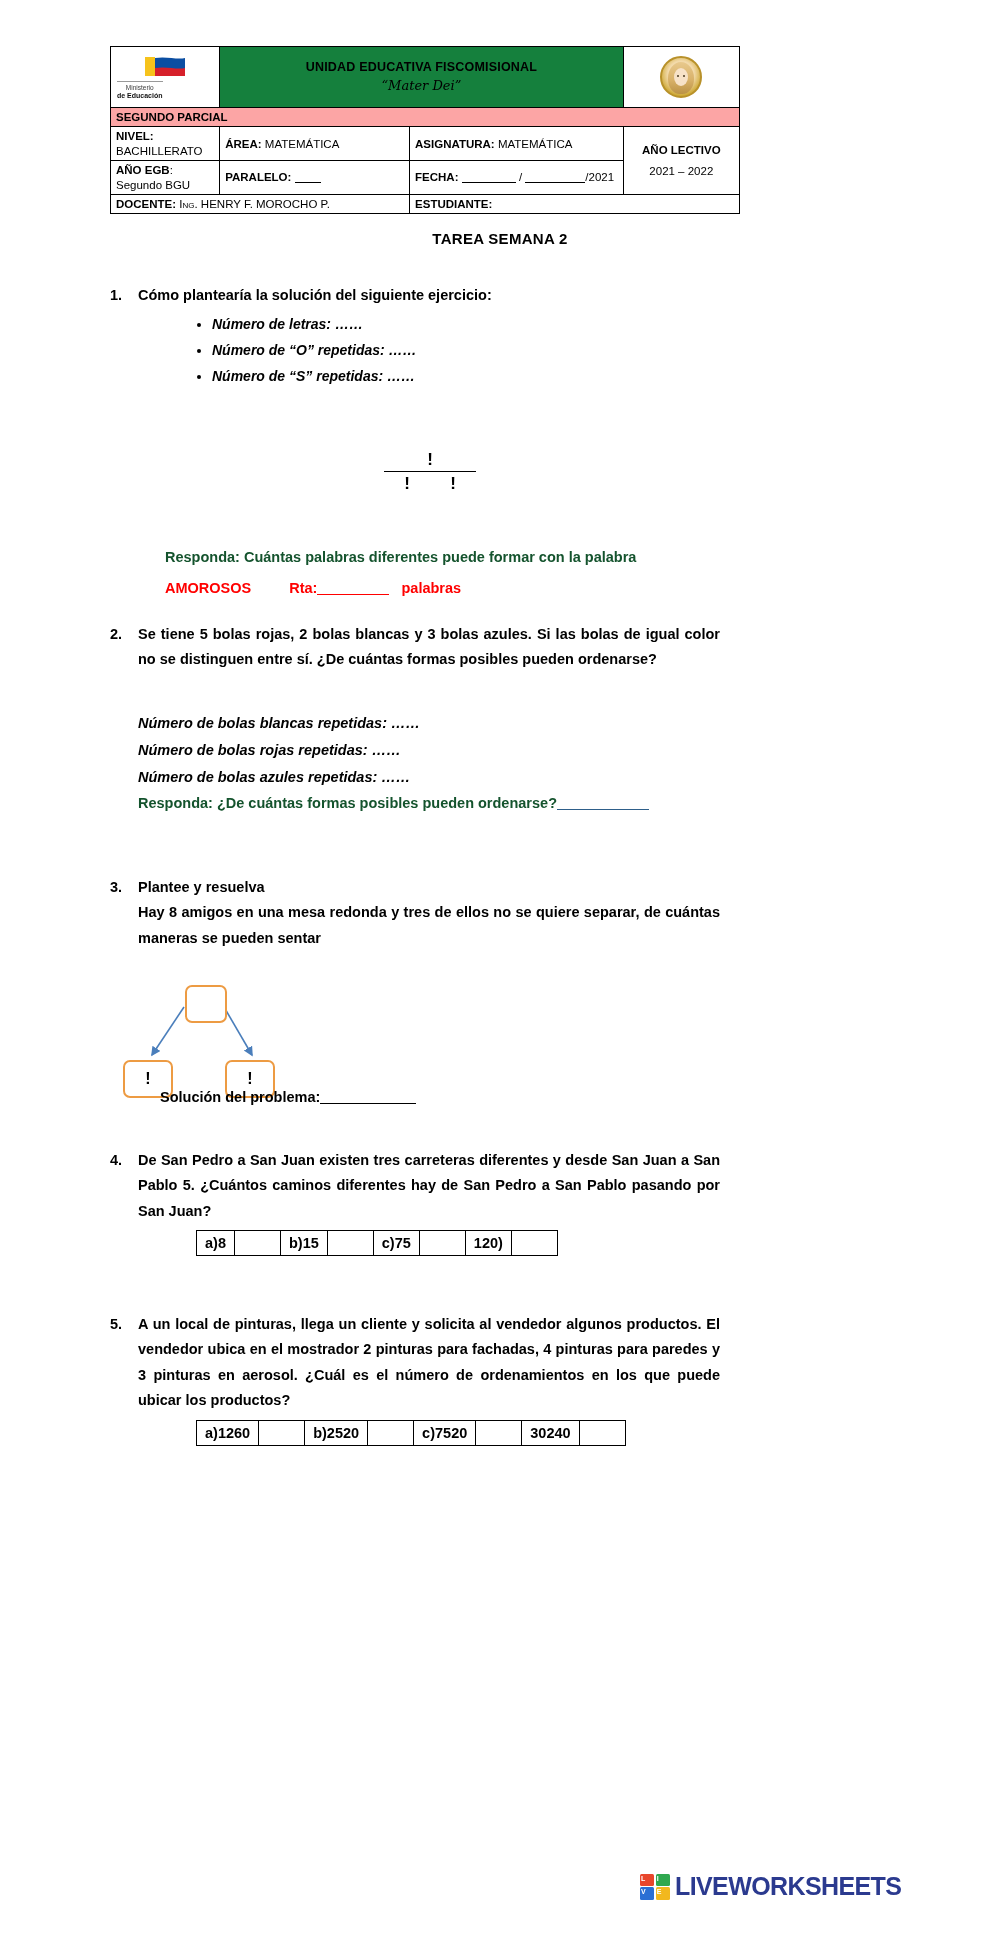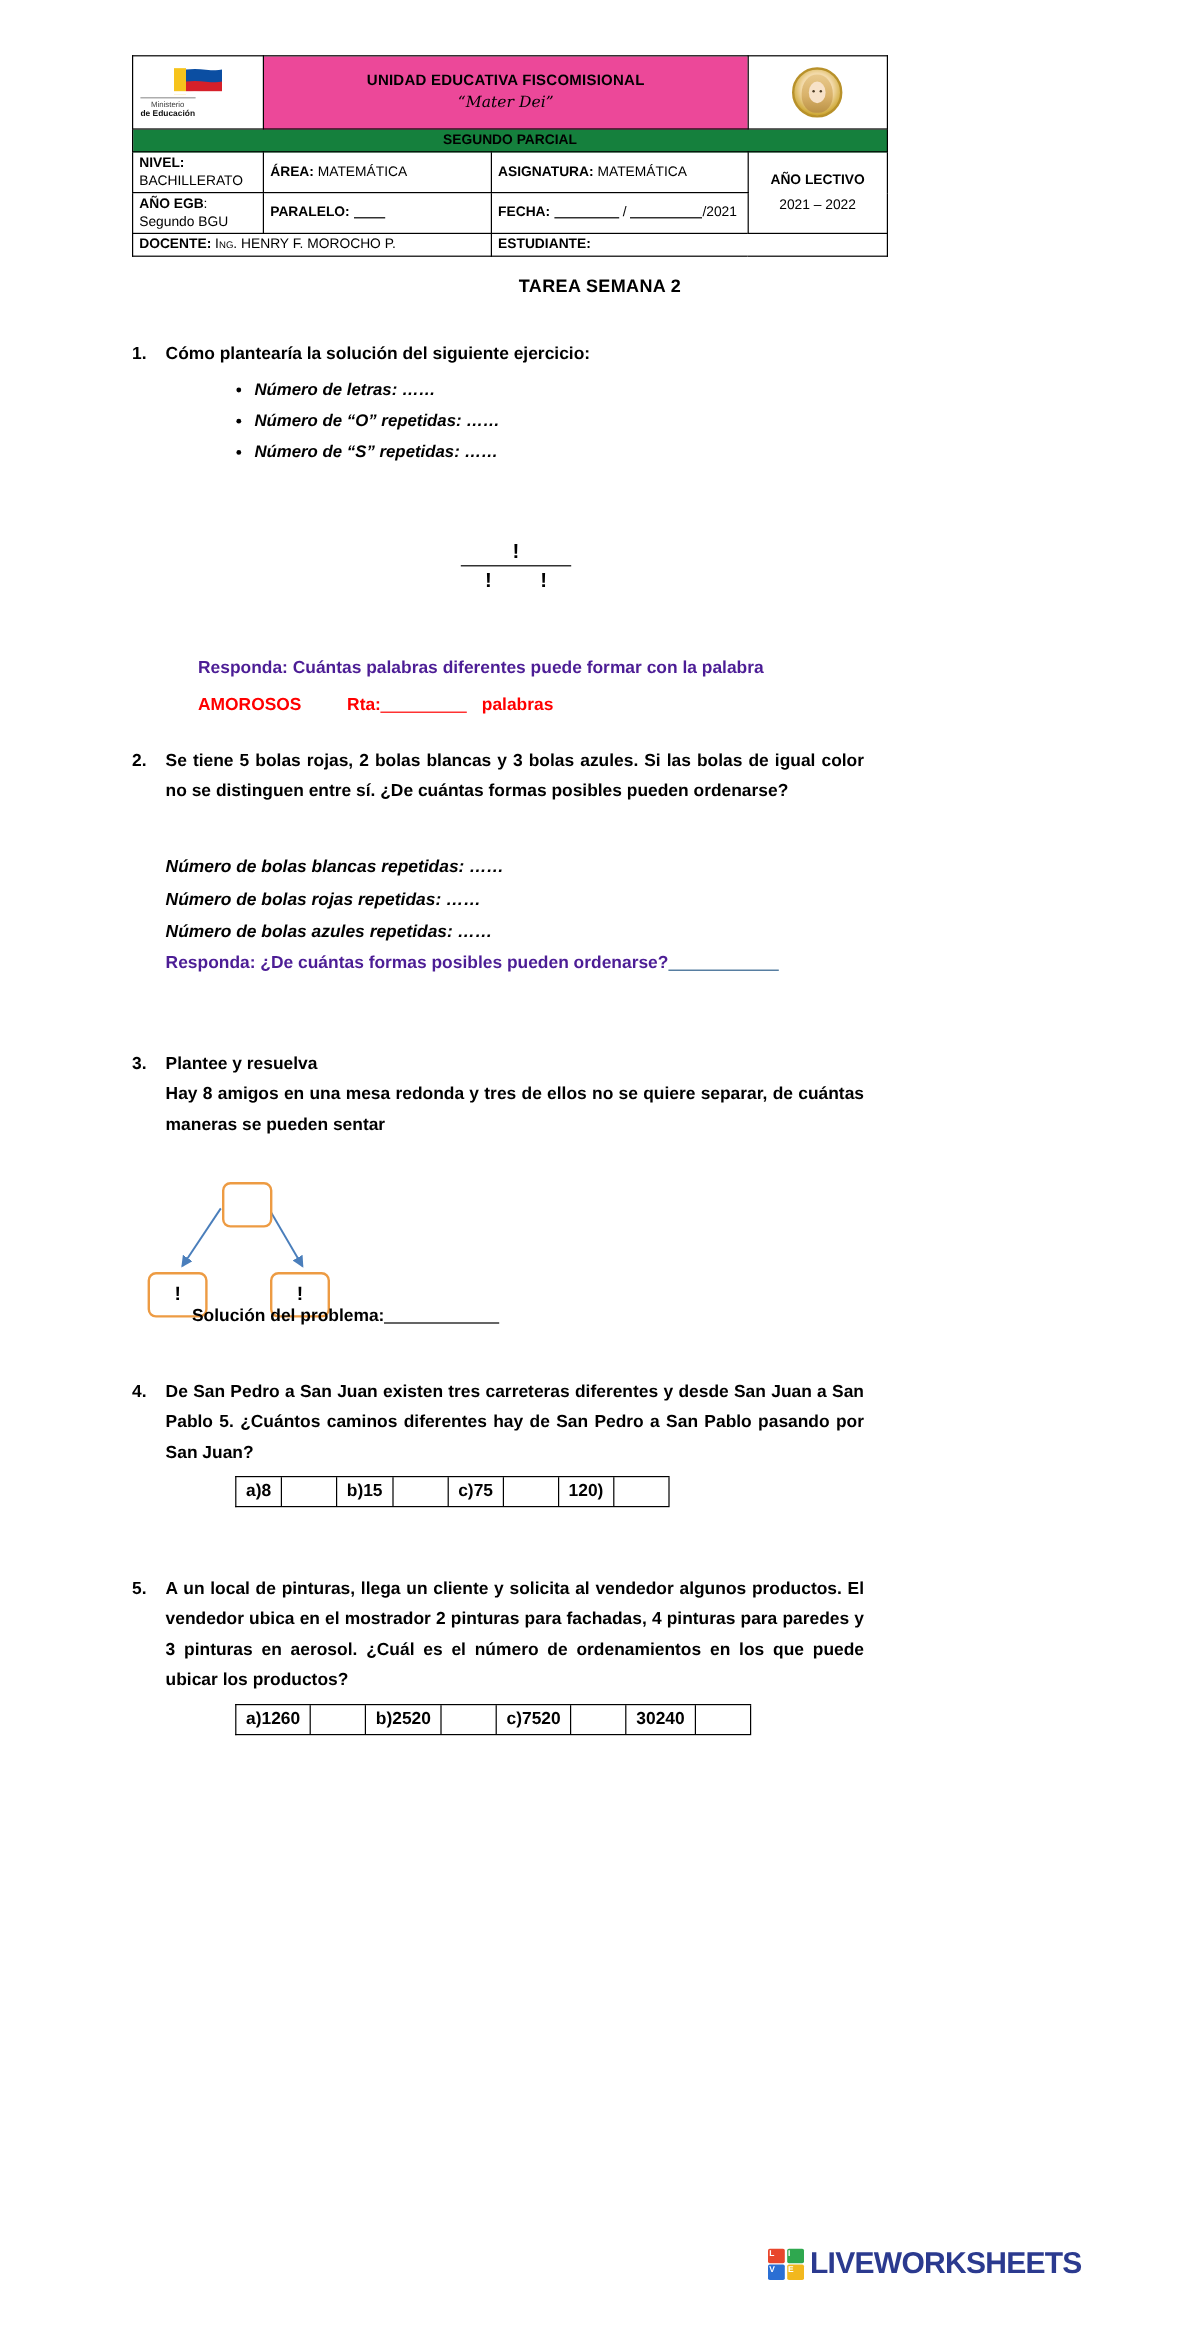--- a/index.html
+++ b/index.html
@@ -16,25 +16,25 @@
   .hdr-wrap{position:absolute;left:110px;top:46px;width:630px;}
   table.hdr{border-collapse:collapse;width:630px;table-layout:fixed;}
   table.hdr td{
     border:1px solid #000;
     padding:2px 5px;
     font-size:11.5px;
     vertical-align:middle;
     line-height:1.25;
   }
   .cell-logo{width:92px;height:56px;text-align:center;padding:2px !important;}
-  .cell-title{background:#ec4899;text-align:center;}
+  .cell-title{background:#15803d;text-align:center;}
   .cell-virgin{width:100px;text-align:center;padding:2px !important;}
   .school-name{font-size:12.5px;font-weight:bold;letter-spacing:.2px;}
   .school-sub{font-family:"DejaVu Serif",serif;font-style:italic;font-size:13px;margin-top:3px;}
-  .cell-parcial{background:#15803d;text-align:center;font-weight:bold;font-size:12px;}
+  .cell-parcial{background:#fca5a5;font-weight:bold;font-size:12px;}
   .sc{font-variant:small-caps;}
   .lbl{font-weight:bold;}
   .blank-s{display:inline-block;border-bottom:1.4px solid #000;width:26px;height:11px;vertical-align:-2px;}
   .blank-m{display:inline-block;border-bottom:1.4px solid #000;width:54px;height:11px;vertical-align:-2px;}
   .blank-l{display:inline-block;border-bottom:1.4px solid #000;width:60px;height:11px;vertical-align:-2px;}
 
   
   .minlogo{display:flex;flex-direction:column;align-items:center;justify-content:center;line-height:1;}
   .minlogo .flagbox{position:relative;width:44px;height:26px;}
   .minlogo .txt1{font-size:6.5px;color:#3b3b3b;margin-top:2px;}
@@ -60,21 +60,21 @@
   .medallion .eyeL{left:15px;} .medallion .eyeR{left:21px;}
   .tarea-title{
     position:absolute;left:0;top:230px;width:1000px;text-align:center;
     font-size:15px;font-weight:bold;letter-spacing:.3px;
   }
   .q{position:absolute;width:600px;font-size:14.5px;line-height:1.75;font-weight:bold;}
   .qnum{position:absolute;left:-28px;font-weight:bold;}
   .just{text-align:justify;text-justify:inter-word;}
   .ital{font-style:italic;}
   .red{color:#ff0000;}
-  .blue{color:#4c1d95;}
+  .blue{color:#14532d;}
   .bullets{list-style:disc;margin:4px 0 0 0;padding-left:74px;}
   .bullets li{font-style:italic;font-weight:bold;font-size:14px;line-height:1.85;}
 
   
   .fracbox{position:absolute;left:370px;top:450px;width:120px;text-align:center;font-size:17px;font-weight:bold;}
   .fracnum{padding-bottom:1px;}
   .fracbar{border-bottom:1.6px solid #000;width:92px;margin:0 auto;}
   .fracden{display:flex;justify-content:space-around;width:92px;margin:2px auto 0 auto;}
 
   .ul-short{display:inline-block;border-bottom:1.6px solid #ff0000;width:72px;height:13px;vertical-align:-2px;}

